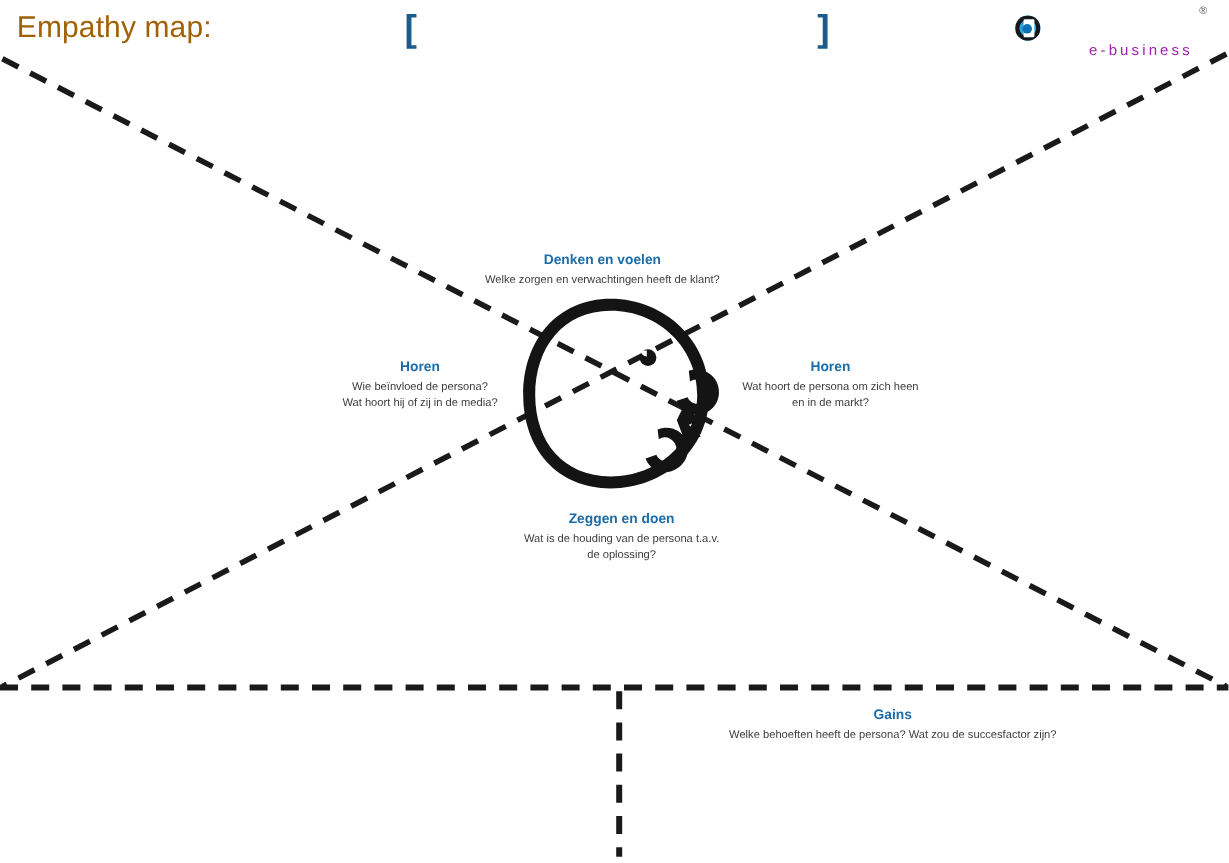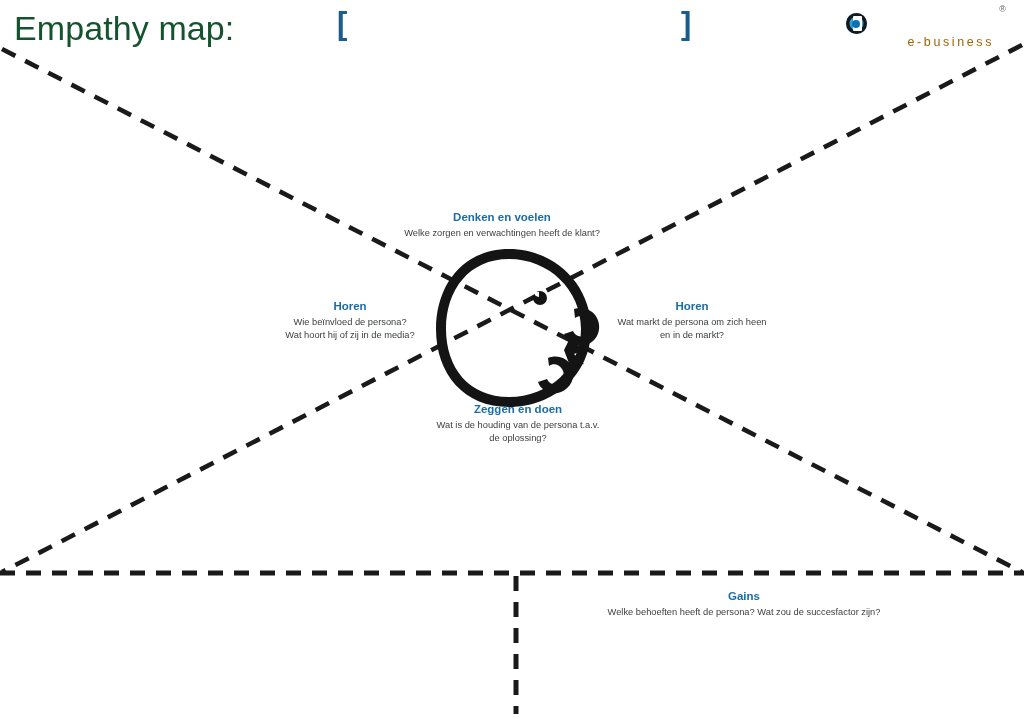--- a/index.html
+++ b/index.html
@@ -23,23 +23,23 @@
     position: absolute;
     left: 0;
     top: 0;
     width: 1024px;
     height: 48px;
   }
   #page-title {
     position: absolute;
     left: 14px;
     top: 9px;
-    font-size: 34px;
+    font-size: 25px;
     font-weight: 400;
-    color: #14532d;
+    color: #a16207;
     letter-spacing: 0.1px;
     white-space: nowrap;
   }
   .bracket {
     position: absolute;
     top: 8px;
     font-size: 31px;
     font-weight: 700;
     color: #1b5c8f;
     line-height: 1;
@@ -115,21 +115,21 @@
     right: 2px;
     top: 2px;
     font-size: 9px;
     color: #5a5c5e;
   }
   #logo-sub {
     position: absolute;
     right: 14px;
     top: 33px;
     font-size: 12.5px;
-    color: #a16207;
+    color: #a21caf;
     letter-spacing: 2.6px;
     white-space: nowrap;
   }
 
   
   #lines {
     position: absolute;
     left: 0;
     top: 0;
     width: 1024px;
@@ -158,21 +158,21 @@
     font-size: 9.3px;
     font-weight: 400;
     color: #3b3d3f;
     line-height: 12.5px;
   }
   .center-al { text-align: center; }
 
   #block-denken { left: 378px; top: 210px; width: 248px; }
   #block-horen  { left: 268px; top: 299px; width: 164px; }
   #block-zien   { left: 604px; top: 299px; width: 176px; }
-  #block-zeggen { left: 398px; top: 402px; width: 240px; }
+  #block-zeggen { left: 398px; top: 426px; width: 240px; }
   #block-pains  { left: 90px;  top: 586px; width: 276px; }
   #block-gains  { left: 570px; top: 589px; width: 348px; text-align: center; }
 </style>
 </head>
 <body>
 
 <div id="canvas">
 
   <div id="header">
     <div id="page-title">Empathy map:</div>
@@ -272,21 +272,21 @@
     <div class="block-sub">Wat hoort hij of zij in de media?</div>
   </div>
 
   <div id="block-denken" class="block center-al">
     <div class="block-title">Denken en voelen</div>
     <div class="block-sub">Welke zorgen en verwachtingen heeft de klant?</div>
   </div>
 
   <div id="block-zien" class="block center-al">
     <div class="block-title">Horen</div>
-    <div class="block-sub">Wat markt de persona om zich heen</div>
+    <div class="block-sub">Wat hoort de persona om zich heen</div>
     <div class="block-sub">en in de markt?</div>
   </div>
 
   <div id="block-zeggen" class="block center-al">
     <div class="block-title">Zeggen en doen</div>
     <div class="block-sub">Wat is de houding van de persona t.a.v.</div>
     <div class="block-sub">de oplossing?</div>
   </div>
 
   <div id="block-pains" class="block center-al">

